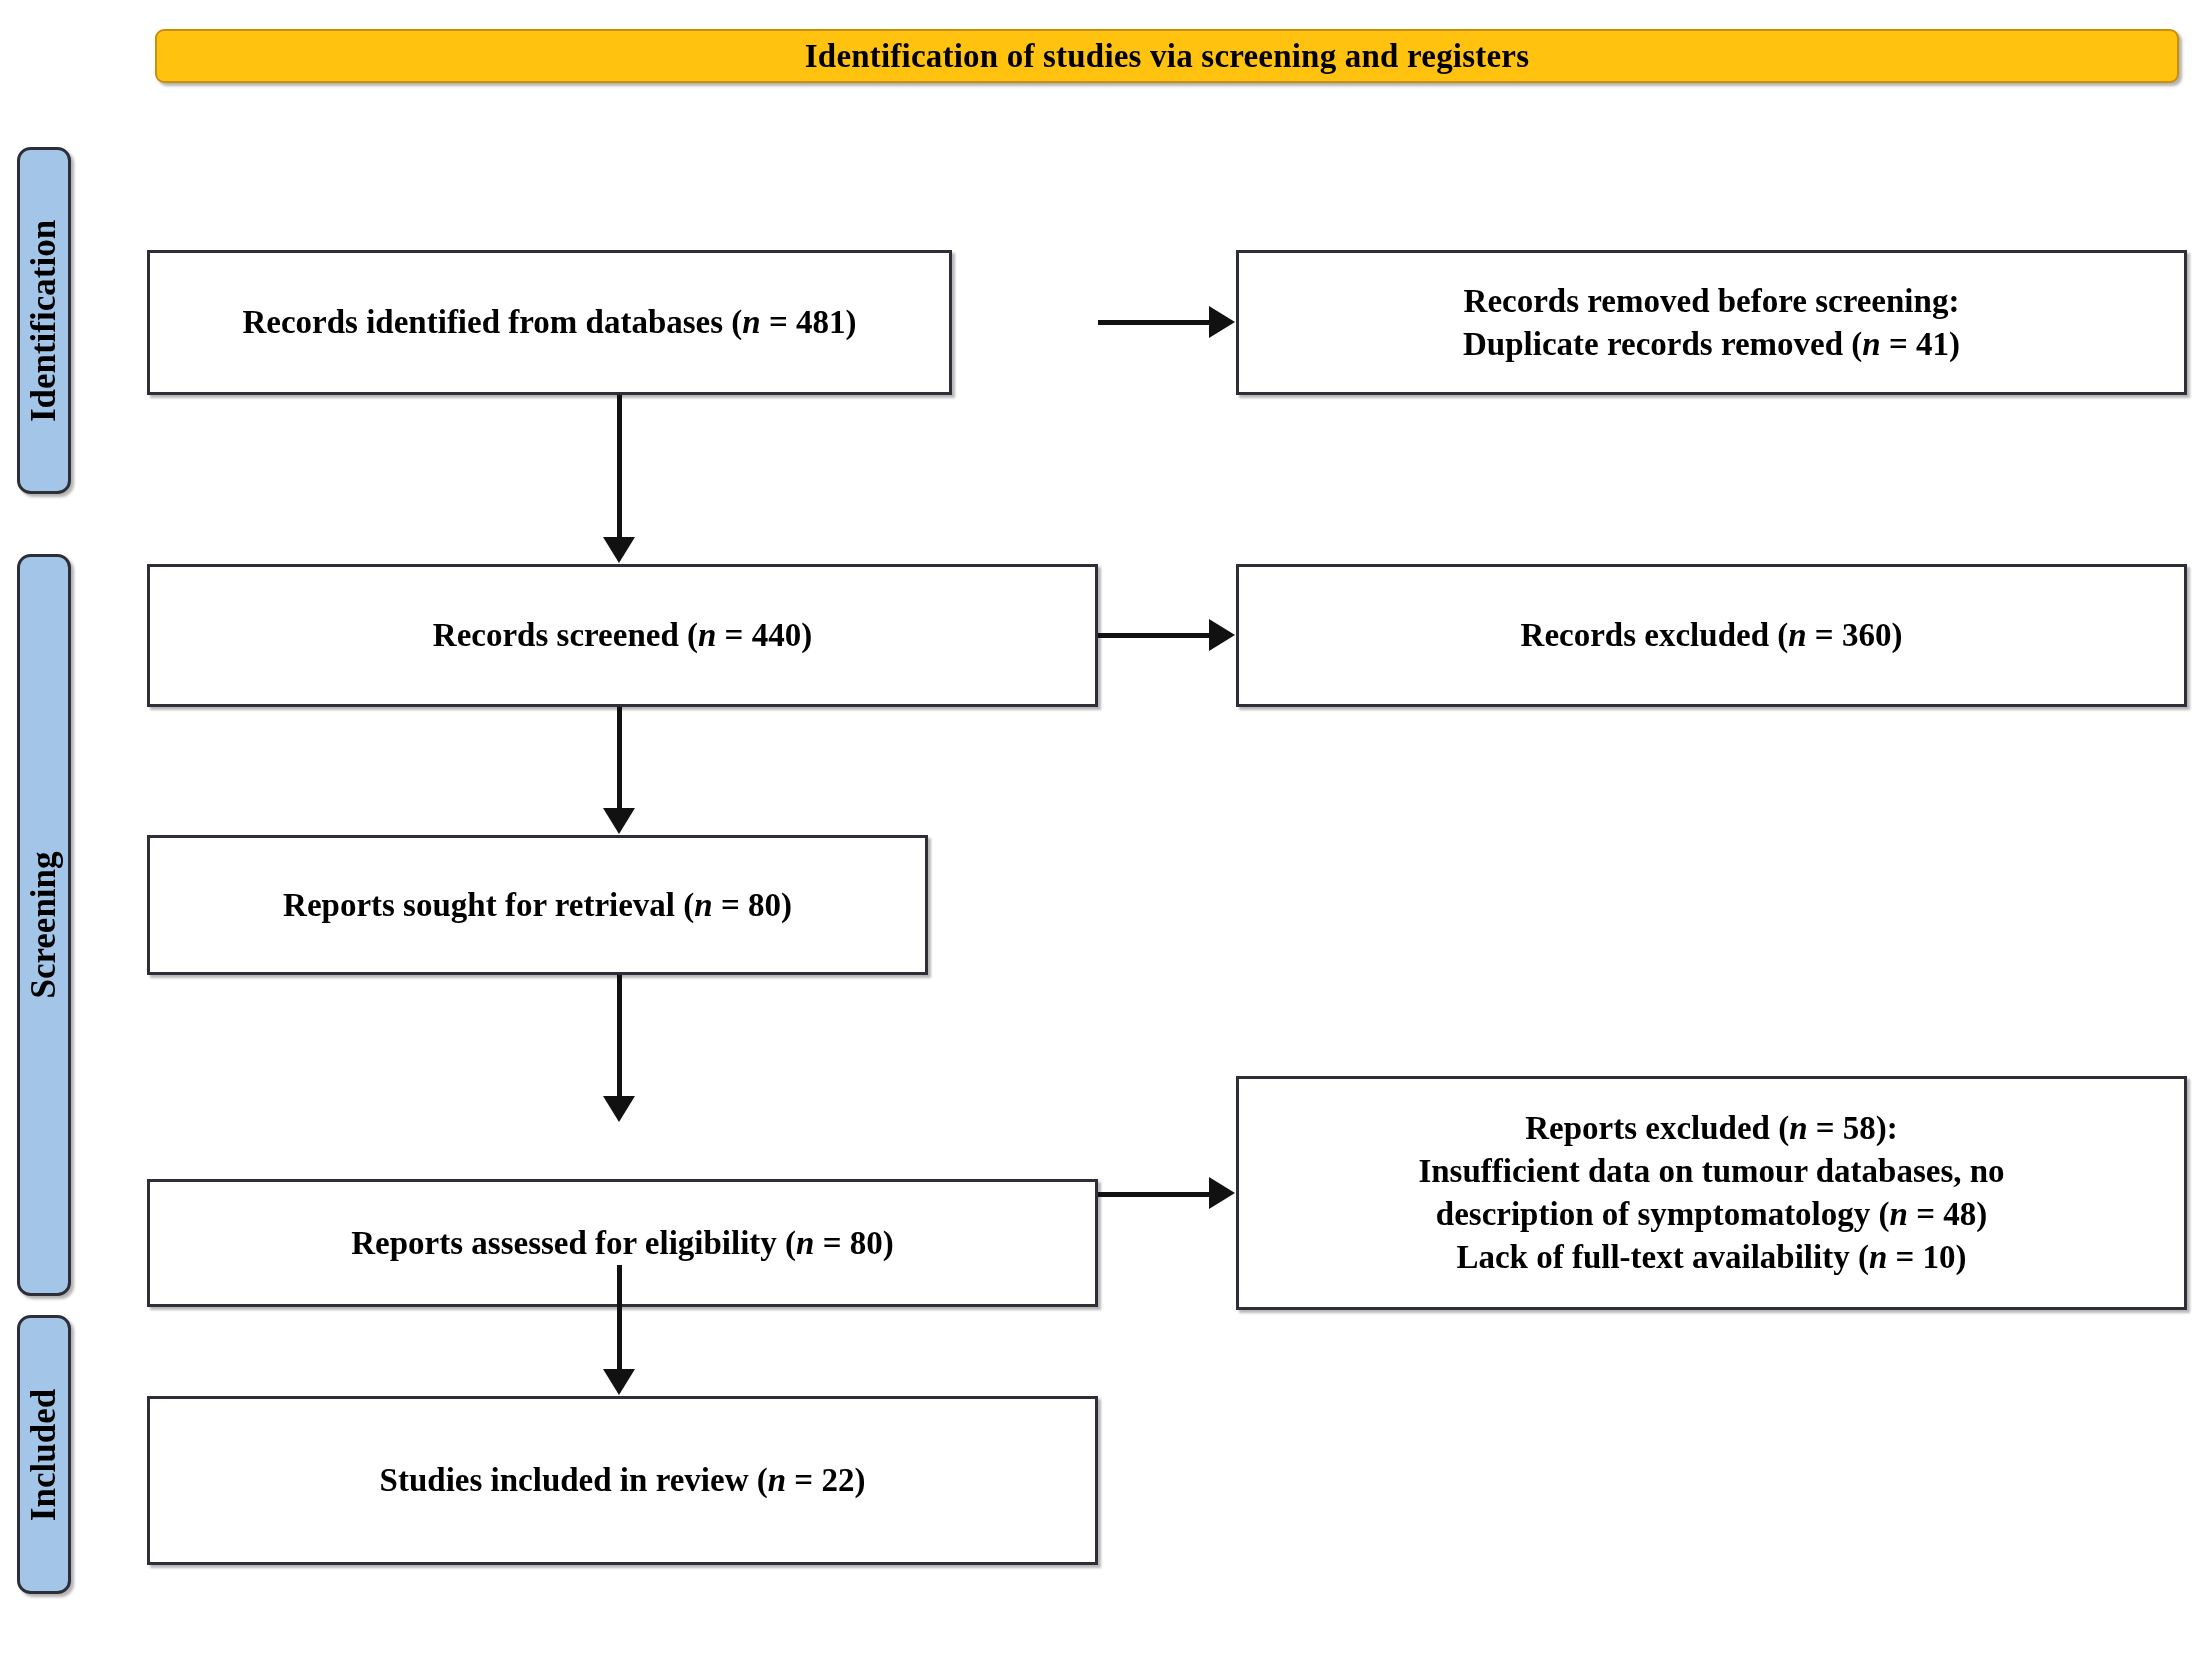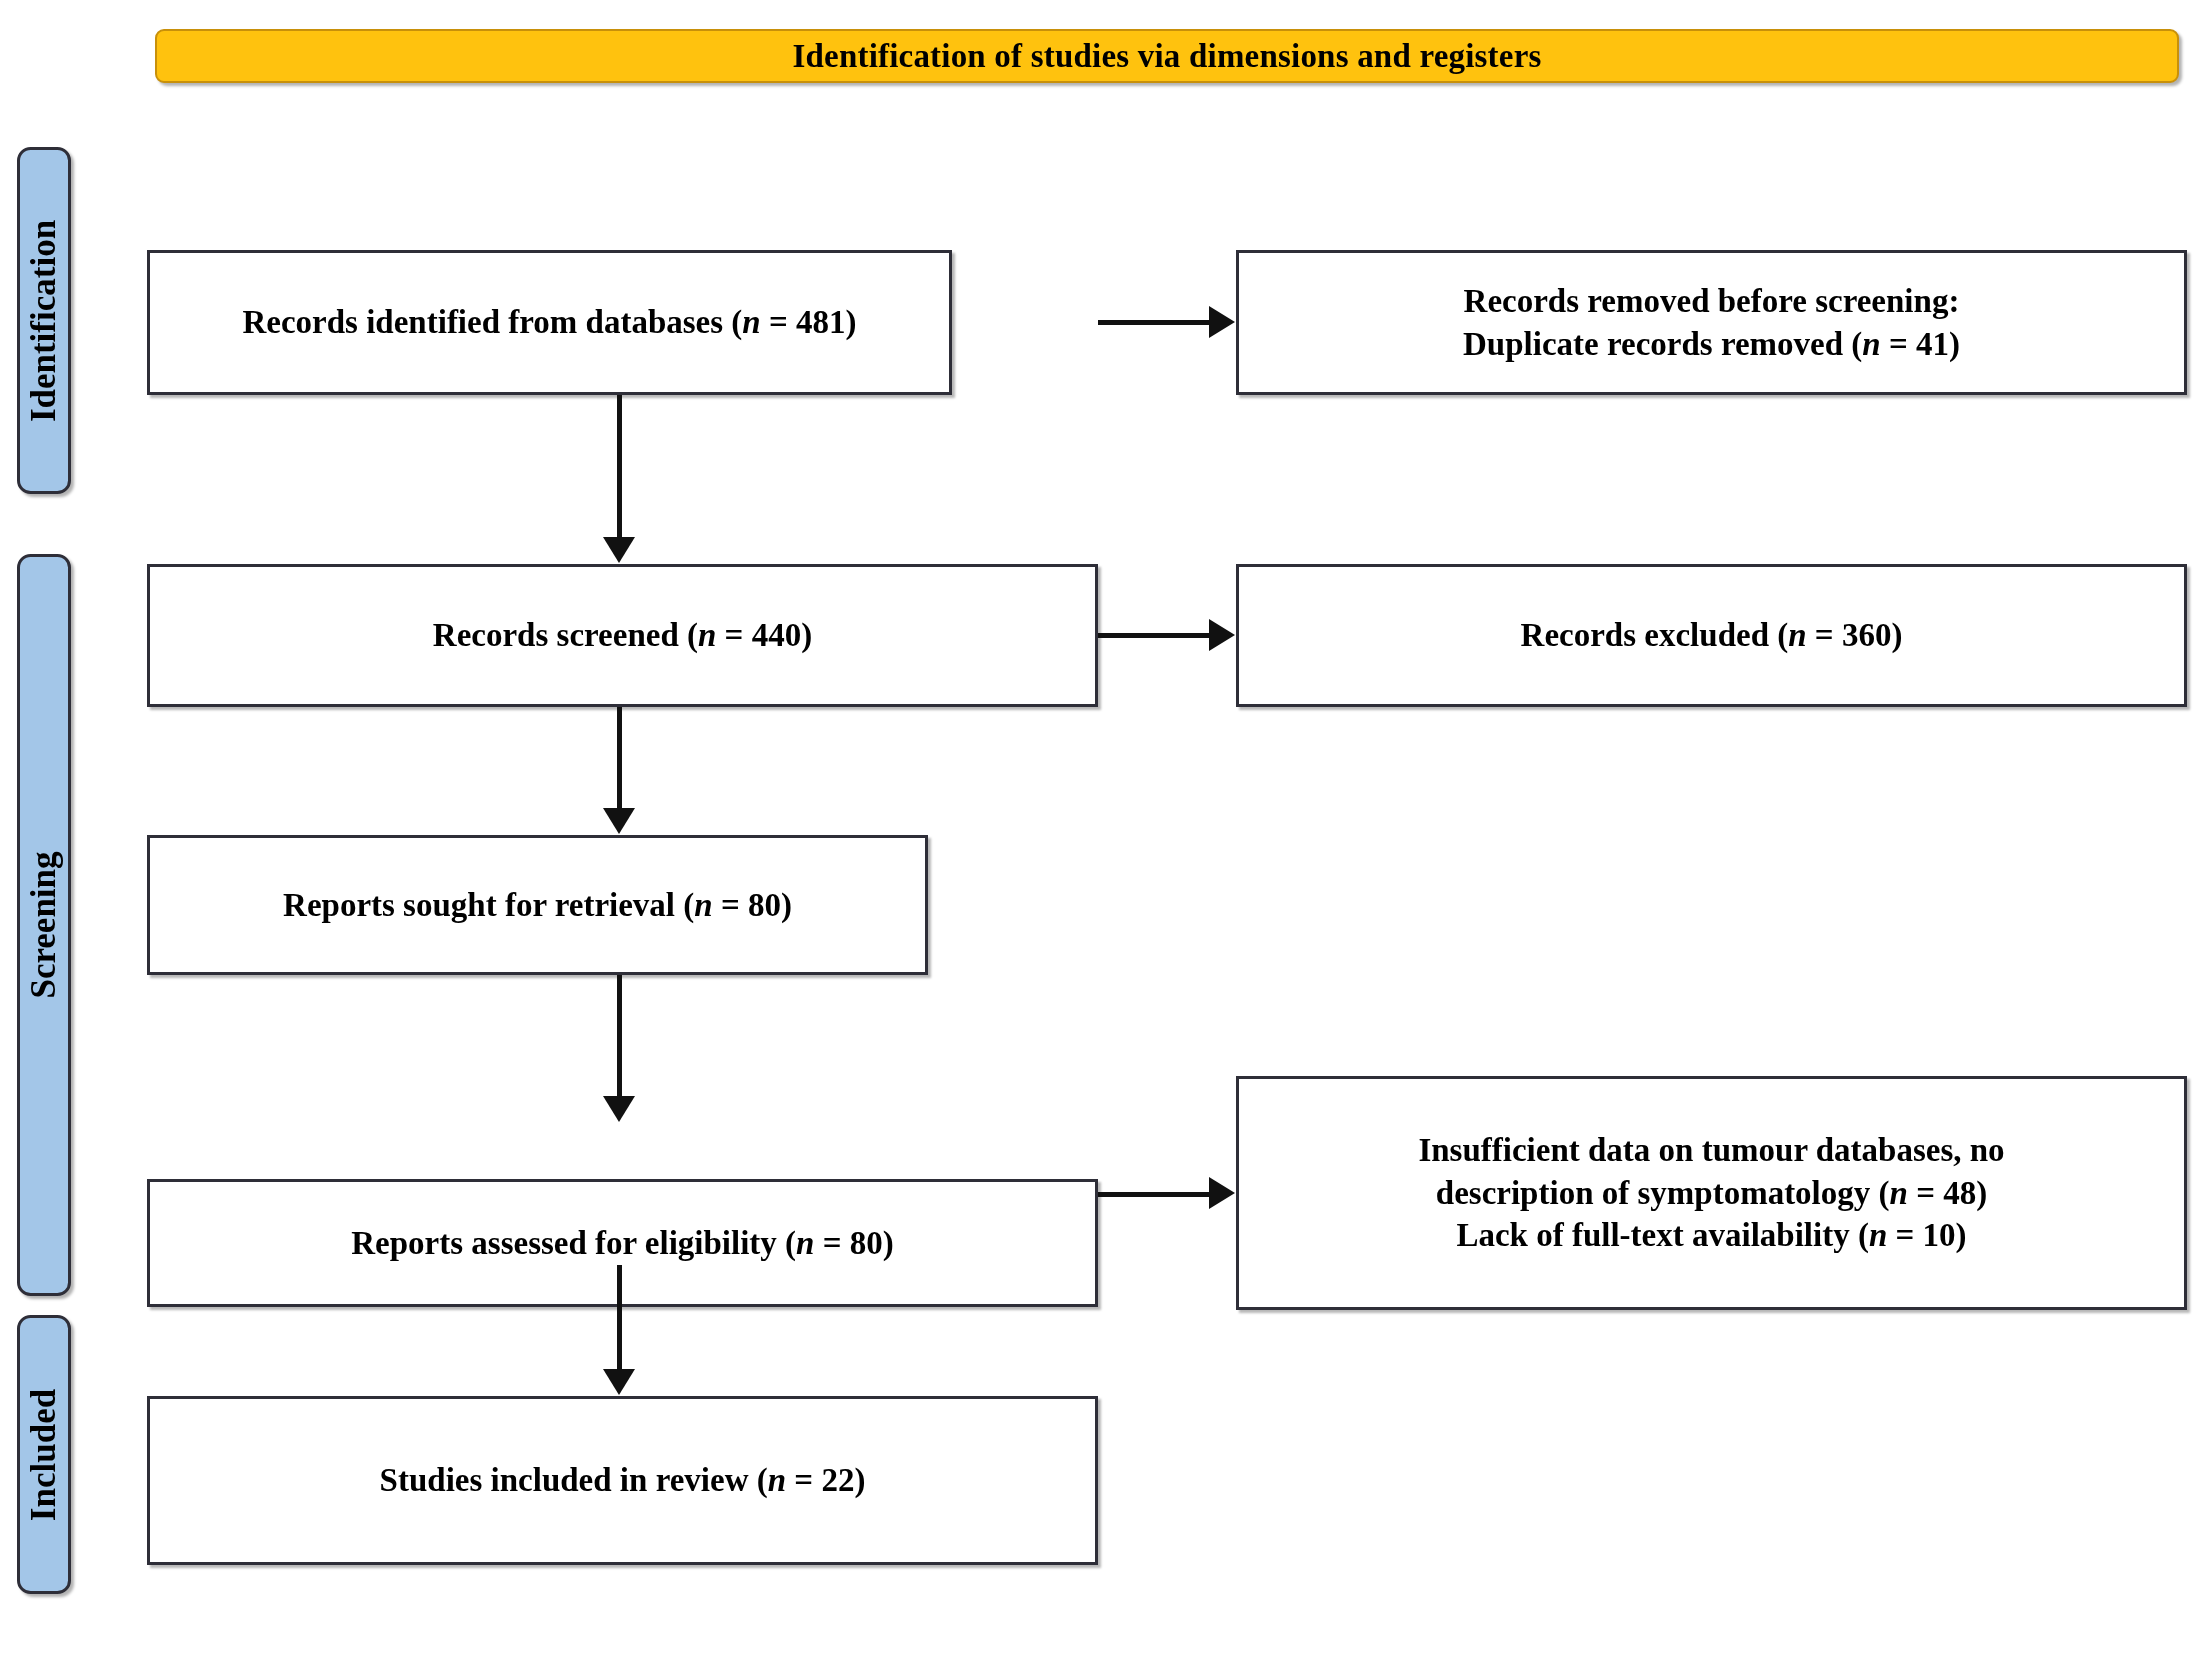--- a/index.html
+++ b/index.html
@@ -144,21 +144,21 @@
   #ha2{ left: 1209px; top: 619px; }
   #h3 { left: 1098px; top: 1192px; width: 113px; }
   #ha3{ left: 1209px; top: 1177px; }
 </style>
 </head>
 <body>
 
 <div id="canvas">
 
   <div class="header-band">
-    <span class="title">Identification of studies via dimensions and registers</span>
+    <span class="title">Identification of studies via screening and registers</span>
   </div>
 
   <div class="stage" id="stage-identification">
     <span class="stage-label">Identification</span>
   </div>
   <div class="stage" id="stage-screening">
     <span class="stage-label">Screening</span>
   </div>
   <div class="stage" id="stage-included">
     <span class="stage-label">Included</span>
@@ -193,20 +193,21 @@
       </div>
   </div>
 
   <div class="node" id="node-assessed">
     <div class="node-text">
         <span class="ln">Reports assessed for eligibility (<i>n</i> = 80)</span>
       </div>
   </div>
   <div class="node" id="node-excluded-rep">
     <div class="node-text">
+        <span class="ln">Reports excluded (<i>n</i> = 58):</span>
         <span class="ln">Insufficient data on tumour databases, no</span>
         <span class="ln">description of symptomatology (<i>n</i> = 48)</span>
         <span class="ln">Lack of full-text availability (<i>n</i> = 10)</span>
       </div>
   </div>
 
   <div class="node" id="node-included">
     <div class="node-text">
         <span class="ln">Studies included in review (<i>n</i> = 22)</span>
       </div>

